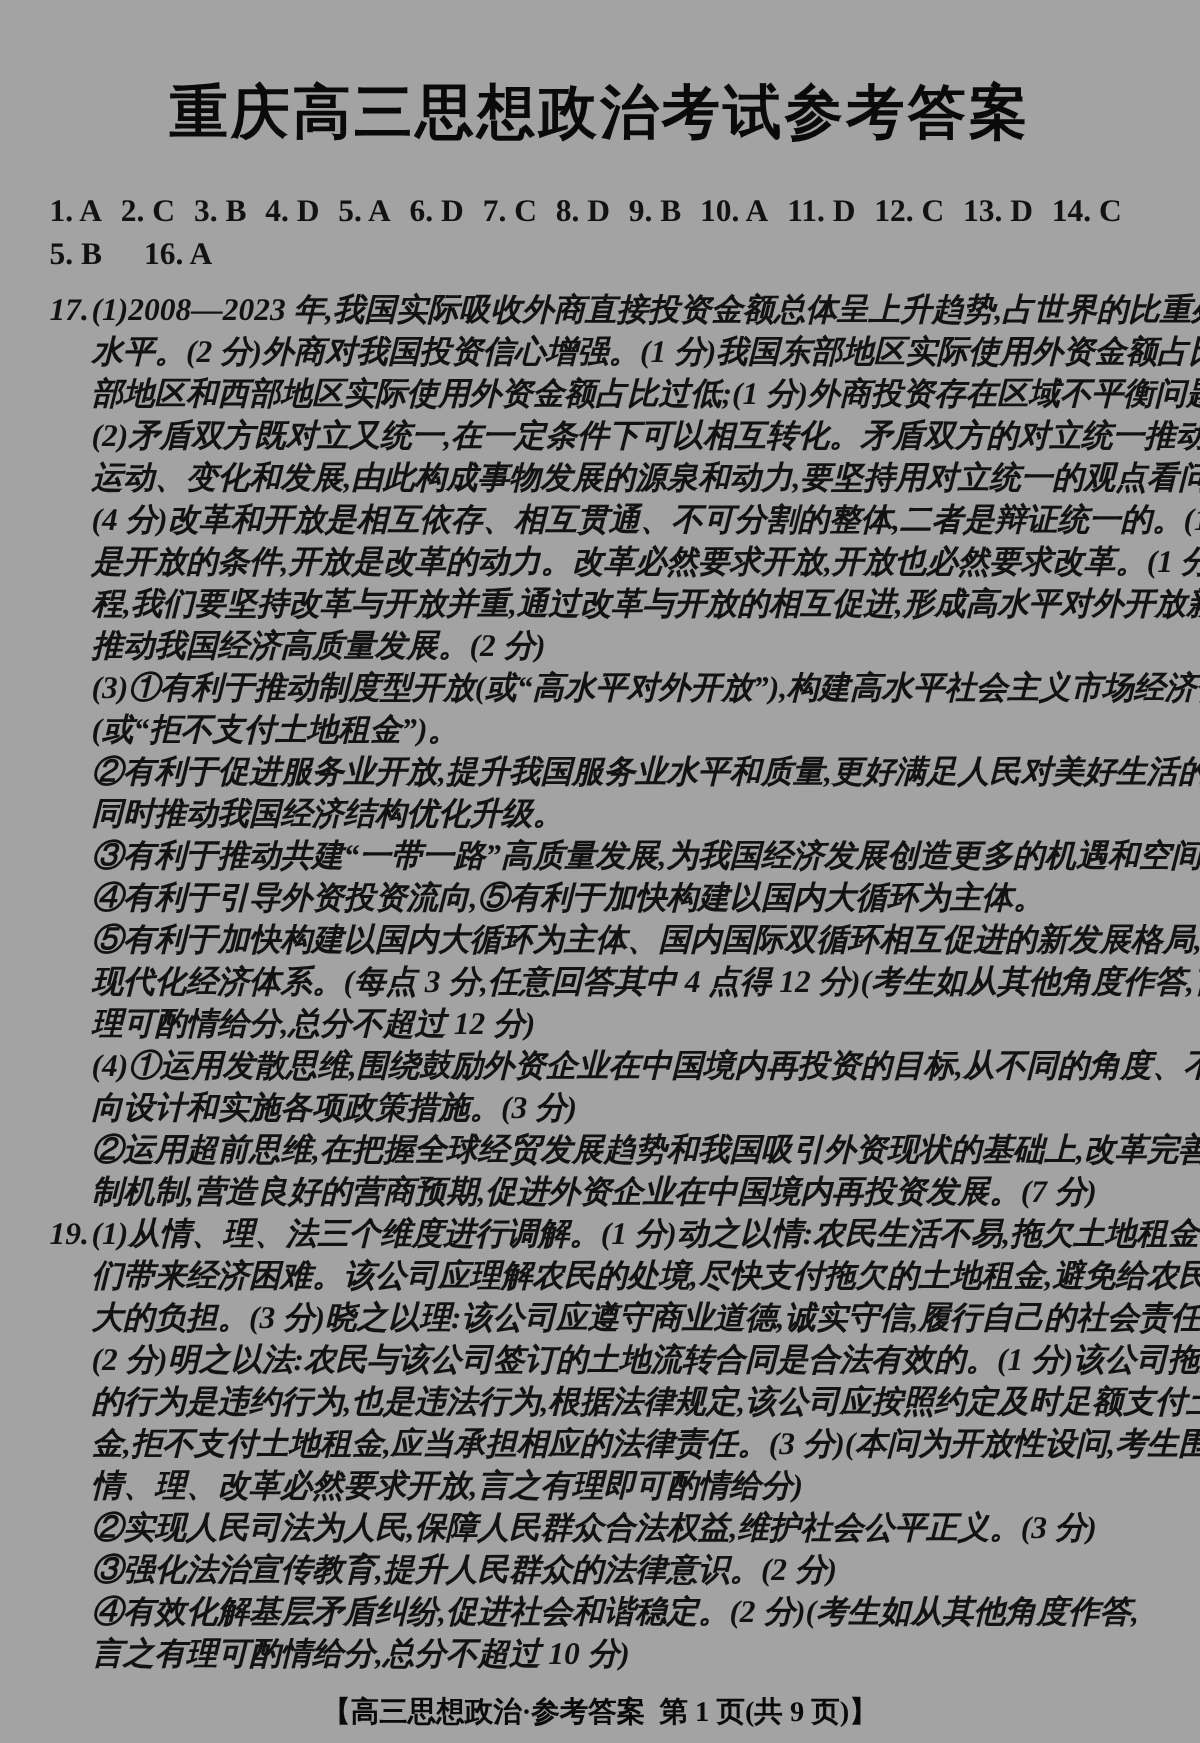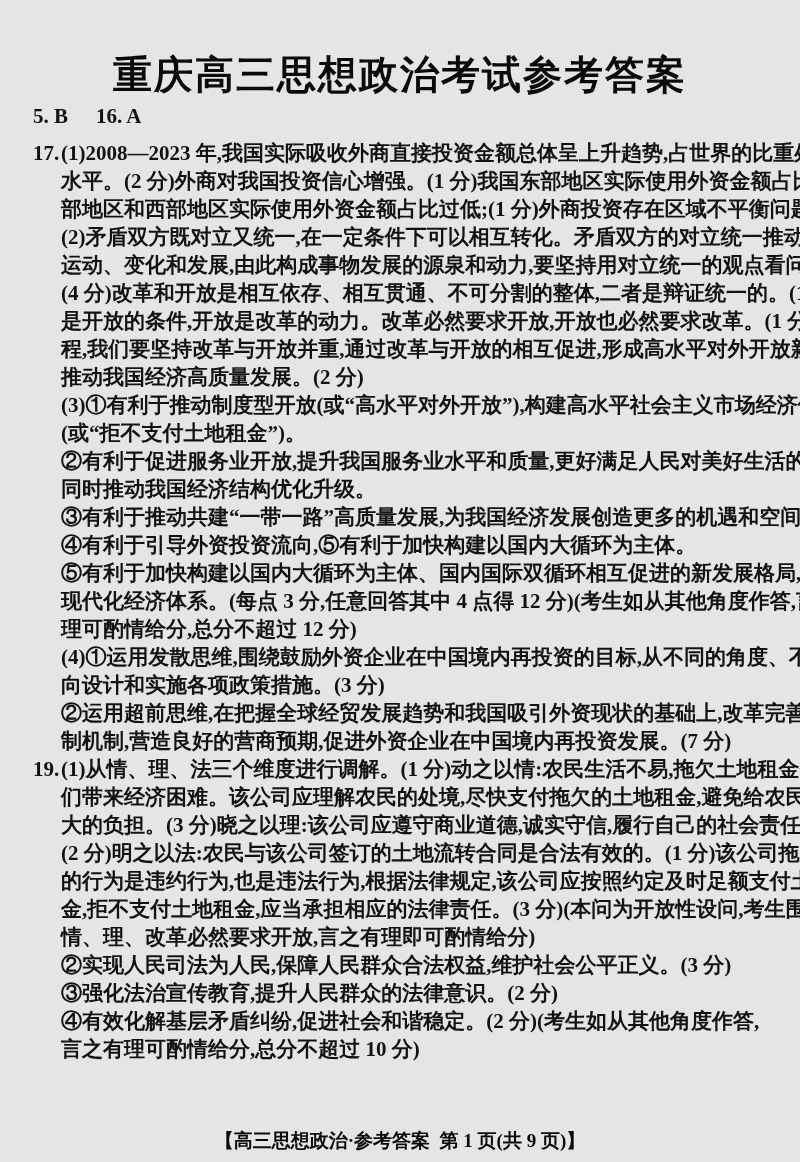--- a/index.html
+++ b/index.html
@@ -4,21 +4,21 @@
 <style>
   html, body {
     margin: 0;
     padding: 0;
     background: #ffffff;
   }
   .page {
     position: relative;
     width: 800px;
     height: 1162px;
-    background: #e5e5e5;
+    background: #a3a3a3;
     color: #121212;
     font-family: "Liberation Serif", serif;
     overflow: hidden;
   }
   .title {
     margin: 0;
     padding-top: 48px;
     text-align: center;
     font-family: "DejaVu Sans", sans-serif;
     font-weight: bold;
@@ -47,20 +47,21 @@
   .questions {
     margin-top: 8px;
   }
   .question {
     position: relative;
     margin-left: 33px;
     margin-right: 24px;
     padding-left: 28px;
     font-size: 21px;
     font-weight: bold;
+    font-style: italic;
   }
   .qnum {
     position: absolute;
     left: 0;
     top: 0;
     line-height: 28px;
   }
   .line {
     line-height: 28px;
     height: 28px;
@@ -78,20 +79,21 @@
     white-space: pre;
     color: #0a0a0a;
   }
 </style>
 </head>
 <body>
 
 <div class="page">
   <h1 class="title">重庆高三思想政治考试参考答案</h1>
 
+  <div class="mc-row-1"><span>1. A</span><span>2. C</span><span>3. B</span><span>4. D</span><span>5. A</span><span>6. D</span><span>7. C</span><span>8. D</span><span>9. B</span><span>10. A</span><span>11. D</span><span>12. C</span><span>13. D</span><span>14. C</span></div>
   <div class="mc-row-2"><span>5. B</span><span>16. A</span></div>
 
   <div class="questions">
       <div class="question">
         <span class="qnum">17.</span>
         <div class="line">(1)2008—2023 年,我国实际吸收外商直接投资金额总体呈上升趋势,占世界的比重处于高位</div>
         <div class="line">水平。(2 分)外商对我国投资信心增强。(1 分)我国东部地区实际使用外资金额占比很高,中</div>
         <div class="line">部地区和西部地区实际使用外资金额占比过低;(1 分)外商投资存在区域不平衡问题。(2 分)</div>
         <div class="line">(2)矛盾双方既对立又统一,在一定条件下可以相互转化。矛盾双方的对立统一推动事物的</div>
         <div class="line">运动、变化和发展,由此构成事物发展的源泉和动力,要坚持用对立统一的观点看问题。</div>

